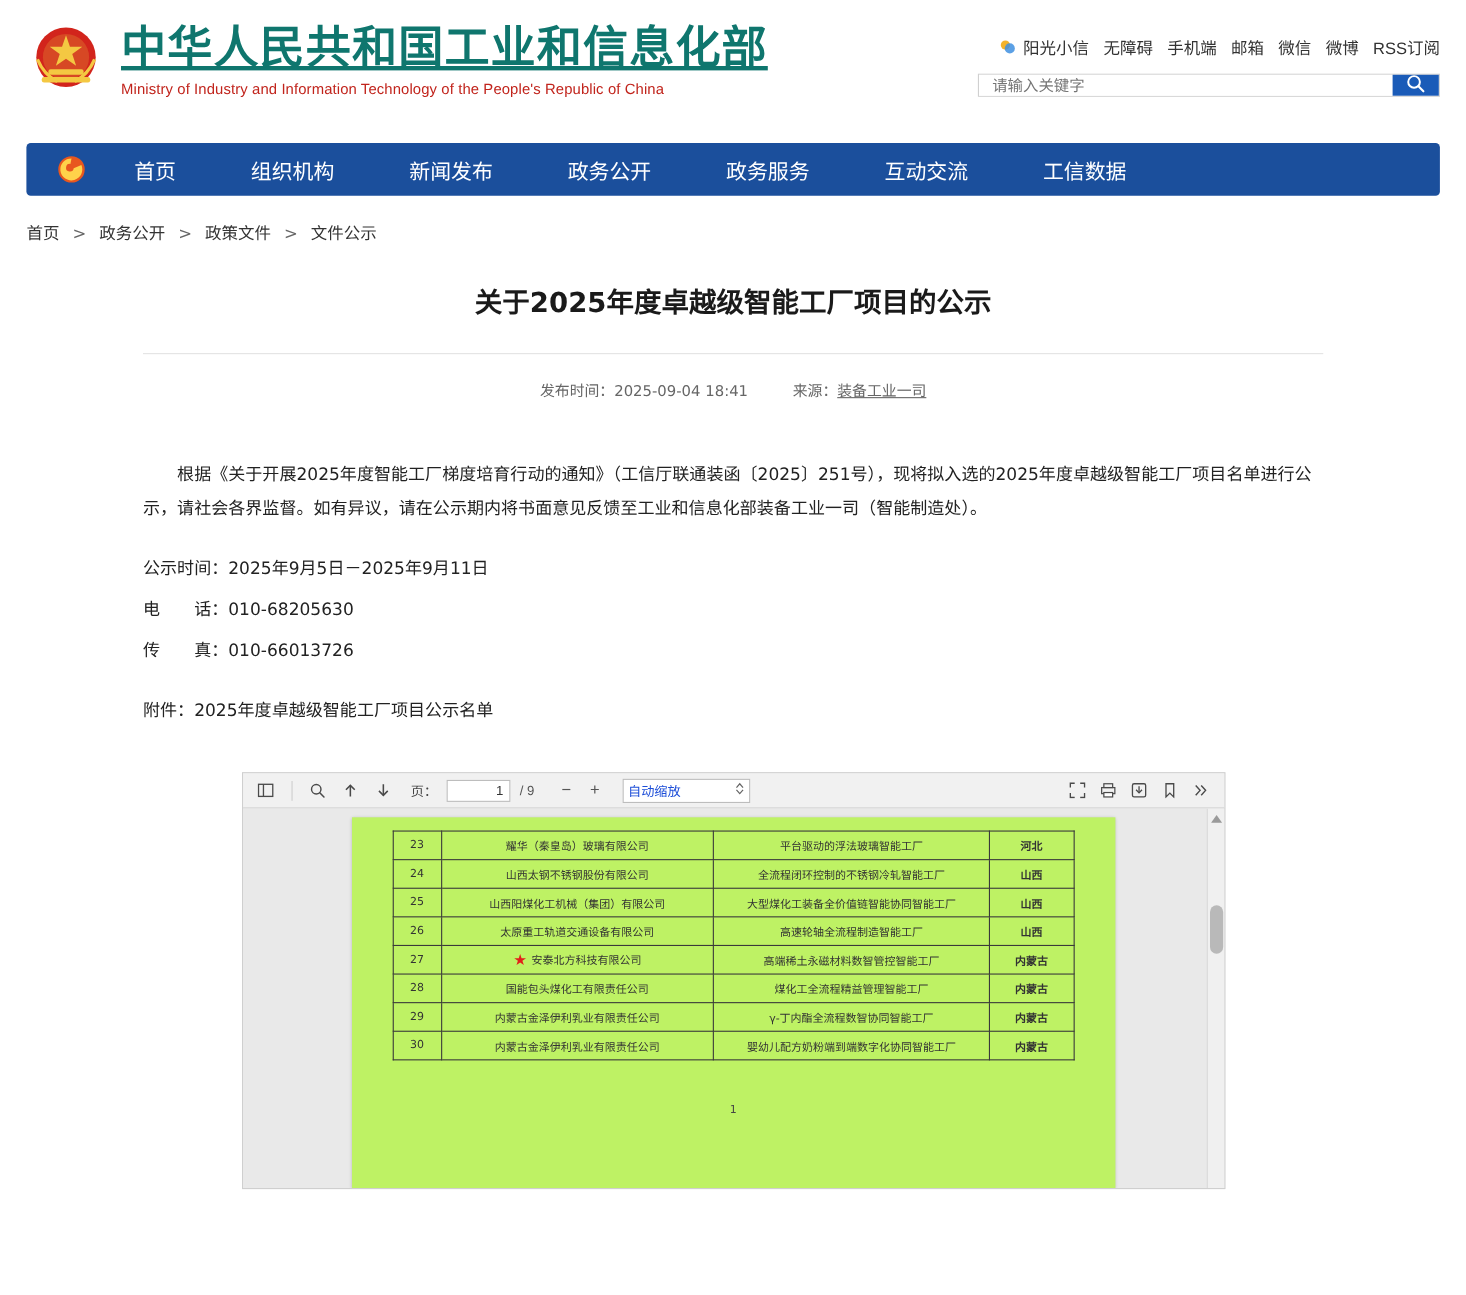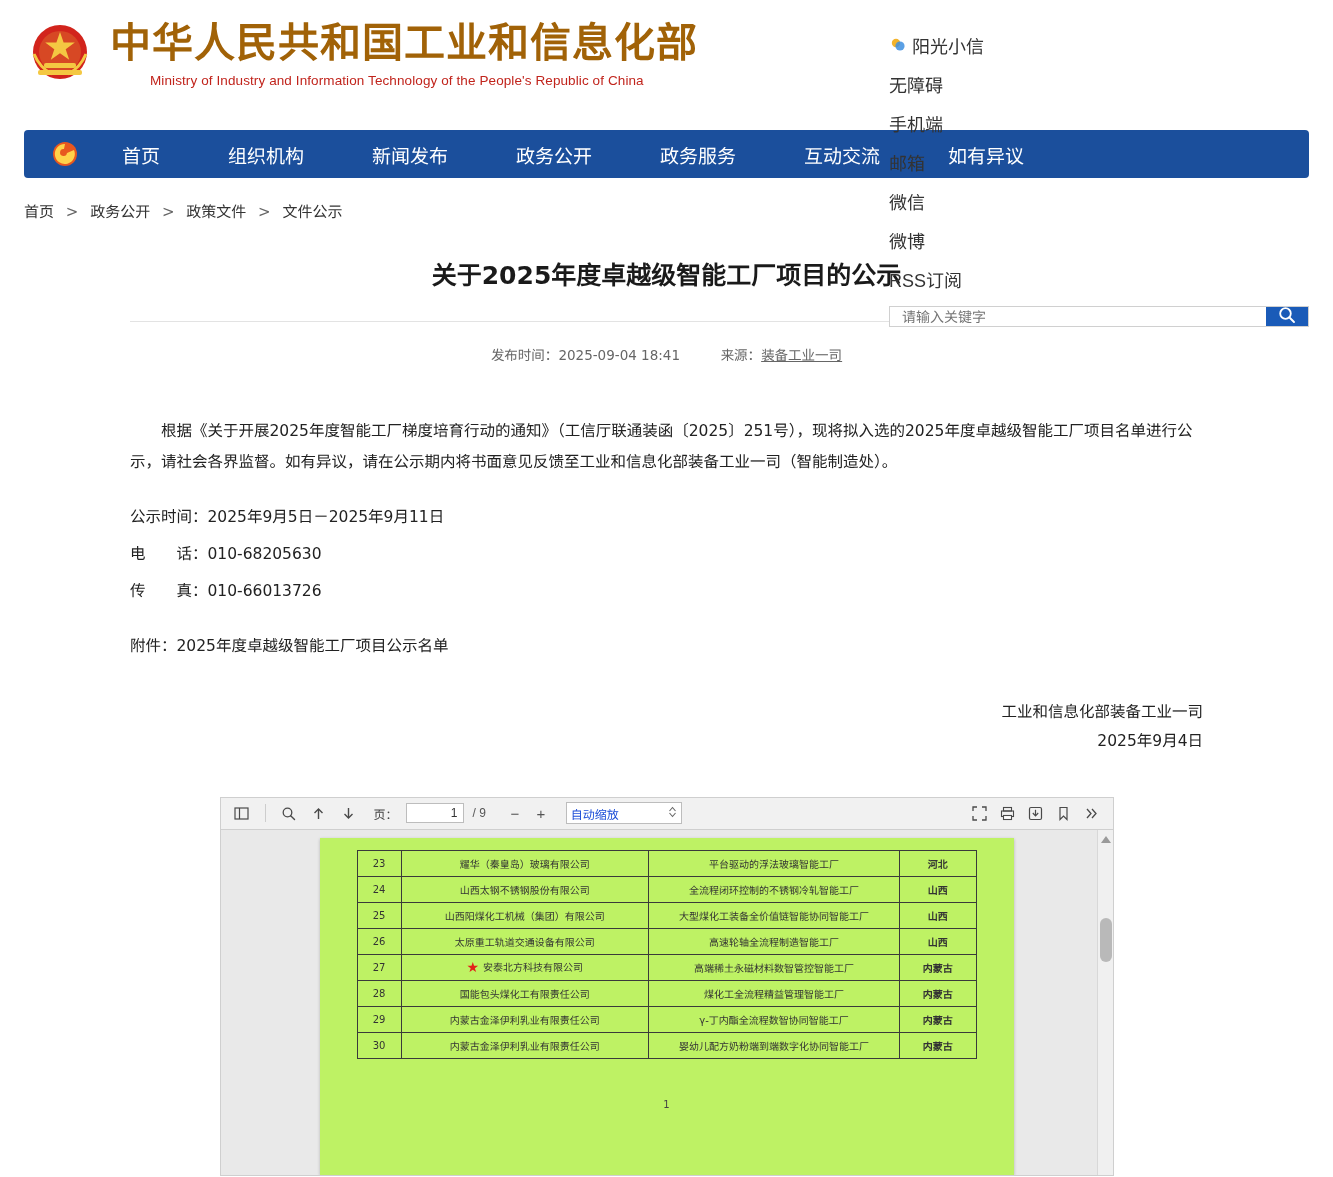--- a/index.html
+++ b/index.html
@@ -31,47 +31,46 @@
     margin-right: 14px;
     flex: 0 0 auto;
     position: relative;
   }
   .emblem svg { display: block; }
   .brand-text { padding-top: 6px; }
   .brand-cn {
     font-family: "DejaVu Sans", sans-serif;
     font-size: 41px;
     font-weight: bold;
-    color: #a16207;
+    color: #0f766e;
     letter-spacing: 1px;
     line-height: 1.15;
     white-space: nowrap;
+    text-decoration: underline;
   }
   .brand-en {
     font-size: 13.5px;
     color: #c1241c;
     margin-top: 6px;
     letter-spacing: 0.1px;
     white-space: nowrap;
-    margin-left: 40px;
   }
 
   .header-right {
     margin-left: auto;
     width: 420px;
     padding-top: 18px;
   }
   .toplinks {
     display: flex;
-    align-items: flex-start;
+    align-items: flex-end;
     justify-content: flex-end;
     gap: 13px;
-    font-size: 18px;
+    font-size: 15px;
     color: #333;
-    flex-direction: column;
   }
   .toplinks a { color: #333; text-decoration: none; white-space: nowrap; }
   .sun-icon { width: 18px; height: 18px; display:inline-block; vertical-align: middle; margin-right: 2px; }
   .toplink-first { display: flex; align-items: center; gap: 3px; }
 
   .searchbar {
     margin-top: 14px;
     display: flex;
     height: 21px;
     border: 1px solid #d0d0d0;
@@ -356,21 +355,21 @@
         <circle cx="15" cy="15" r="12" fill="#e8571f"></circle>
         <path d="M15 5 a10 10 0 1 0 9 6 l-7 3 a3.5 3.5 0 1 1 -3-4 z" fill="#ffd24a"></path>
       </svg>
     </div>
     <a href="#">首页</a>
     <a href="#">组织机构</a>
     <a href="#">新闻发布</a>
     <a href="#">政务公开</a>
     <a href="#">政务服务</a>
     <a href="#">互动交流</a>
-    <a href="#">如有异议</a>
+    <a href="#">工信数据</a>
   </div>
 
   <div class="breadcrumb">
     <a href="#">首页</a>
     <span class="sep">&gt;</span>
     <a href="#">政务公开</a>
     <span class="sep">&gt;</span>
     <a href="#">政策文件</a>
     <span class="sep">&gt;</span>
     <a href="#">文件公示</a>
@@ -388,24 +387,20 @@
     <div class="body-text">
       <p class="indent">根据《关于开展2025年度智能工厂梯度培育行动的通知》（工信厅联通装函〔2025〕251号），现将拟入选的2025年度卓越级智能工厂项目名单进行公示，请社会各界监督。如有异议，请在公示期内将书面意见反馈至工业和信息化部装备工业一司（智能制造处）。</p>
       <div class="block-gap"></div>
       <p>公示时间：2025年9月5日－2025年9月11日</p>
       <p>电　　话：010-68205630</p>
       <p>传　　真：010-66013726</p>
       <div class="block-gap"></div>
       <p>附件：2025年度卓越级智能工厂项目公示名单</p>
     </div>
 
-    <div class="sign">
-      <div>工业和信息化部装备工业一司</div>
-      <div>2025年9月4日</div>
-    </div>
   </div>
 
   <div class="pdf-viewer">
 
     <div class="pdf-toolbar">
       <div class="tb-btn">
         <svg width="15" height="15" viewBox="0 0 15 15">
           <rect x="1" y="2" width="13" height="11" stroke="#4a4a4a" fill="none" stroke-width="1.2"></rect>
           <line x1="5.5" y1="2" x2="5.5" y2="13" stroke="#4a4a4a" stroke-width="1.2"></line>
         </svg>

